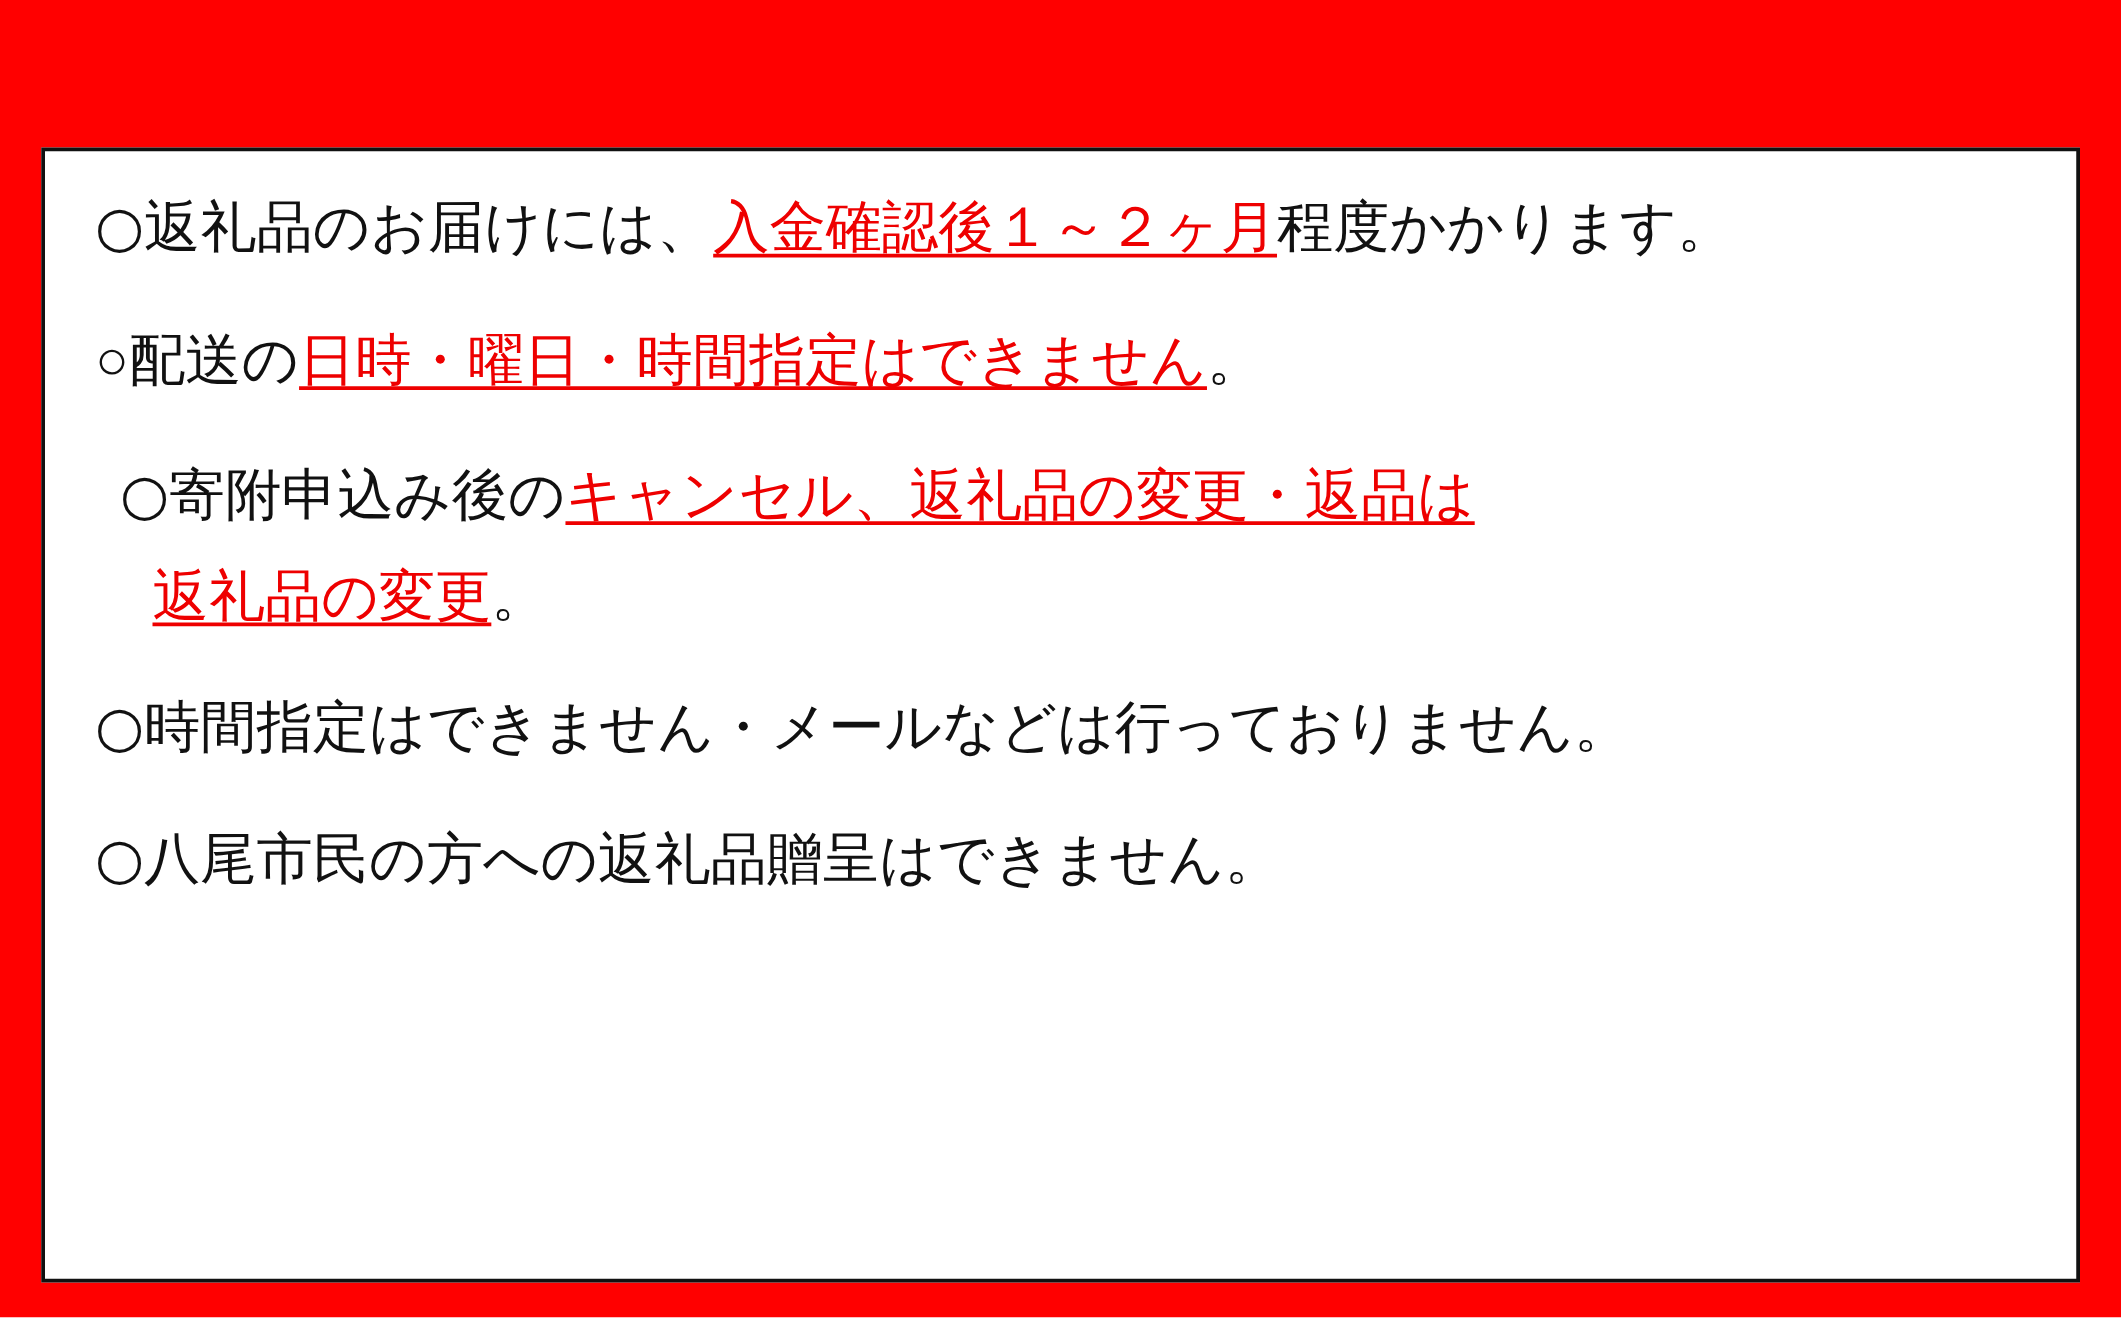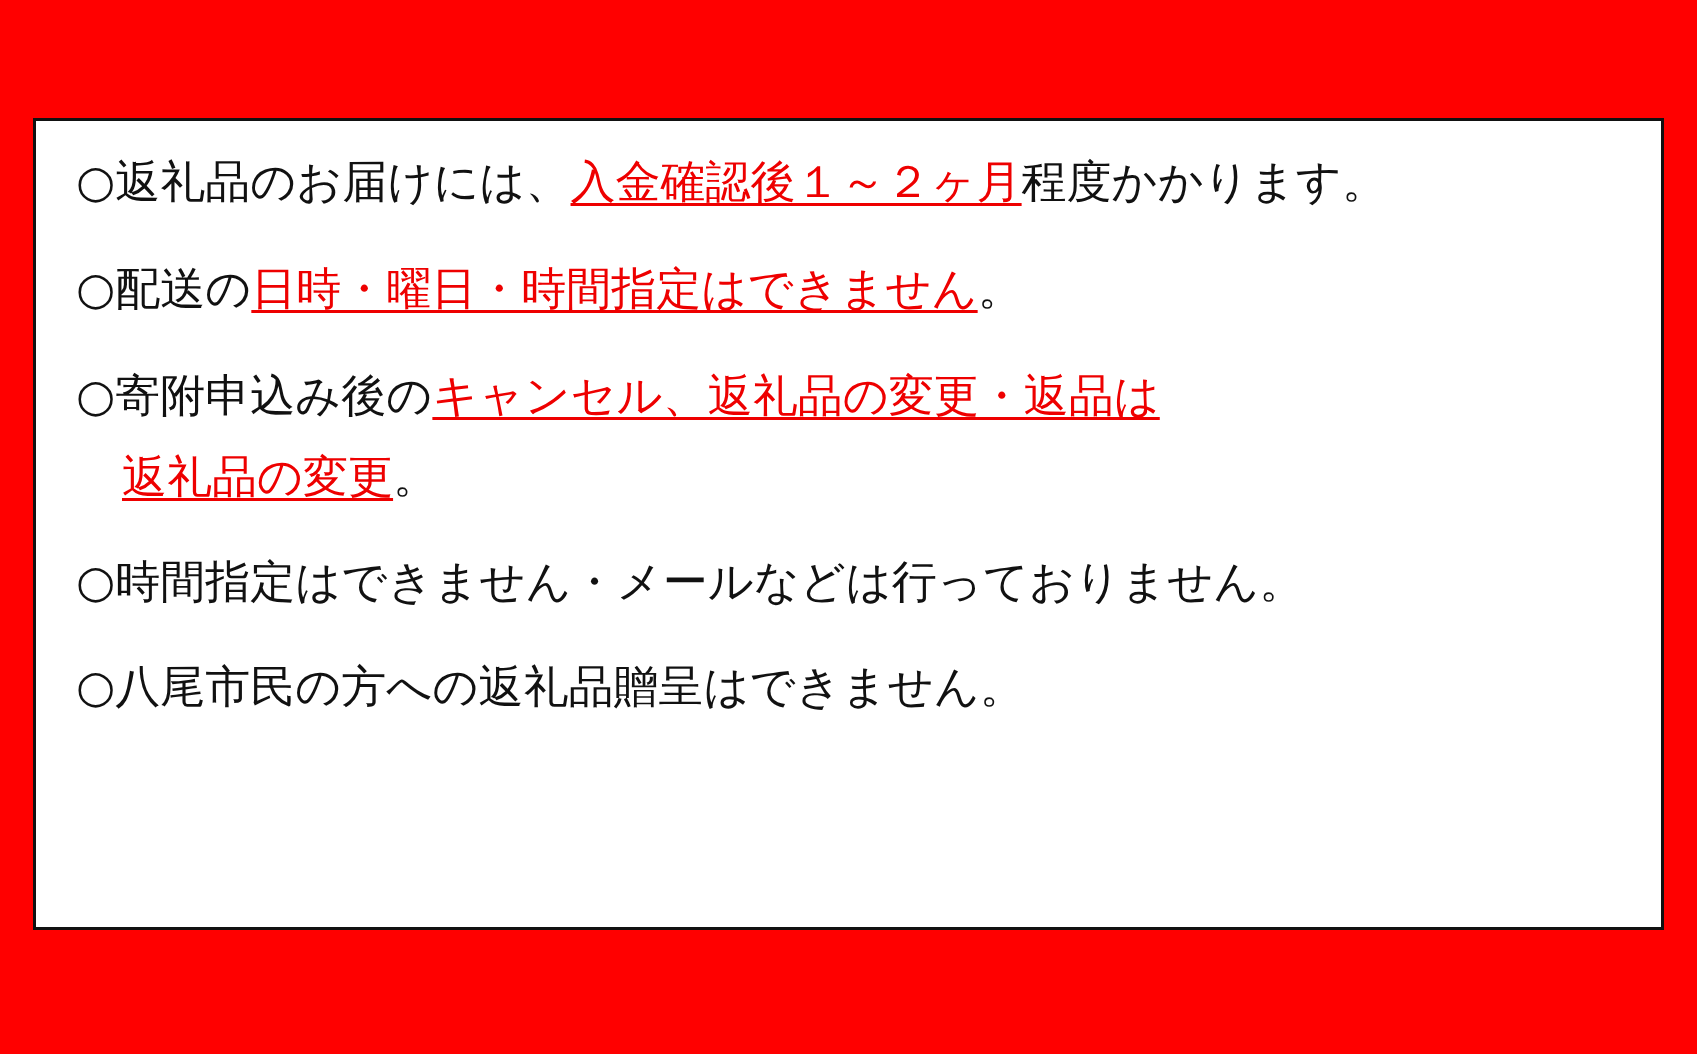--- a/index.html
+++ b/index.html
@@ -30,35 +30,35 @@
     font-weight: bold;
     letter-spacing: 2px;
     line-height: 1;
     white-space: nowrap;
   }
   .notice-box {
     position: absolute;
     left: 33px;
     top: 118px;
     width: 1631px;
-    height: 812px;
+    height: 908px;
     background: #ffffff;
     border: 3px solid #111111;
     box-sizing: border-box;
     padding: 34px 21px 20px 40px;
   }
   .line {
     font-size: 45px;
     line-height: 1.18;
     color: #111111;
     white-space: nowrap;
     letter-spacing: 0px;
   }
-  .gap-1 { margin-top: 54px; }
-  .gap-2 { margin-top: 54px; }
+  .gap-1 { margin-top: 54px; font-family: Liberation Serif, serif; }
+  .gap-2 { margin-top: 54px; margin-left: 20px; }
   .gap-3 { margin-top: 52px; }
   .gap-4 { margin-top: 52px; }
   .cont-indent {
     padding-left: 46px;
     margin-top: 28px;
   }
   .sub-indent {
     padding-left: 40px;
     margin-top: 24px;
   }

